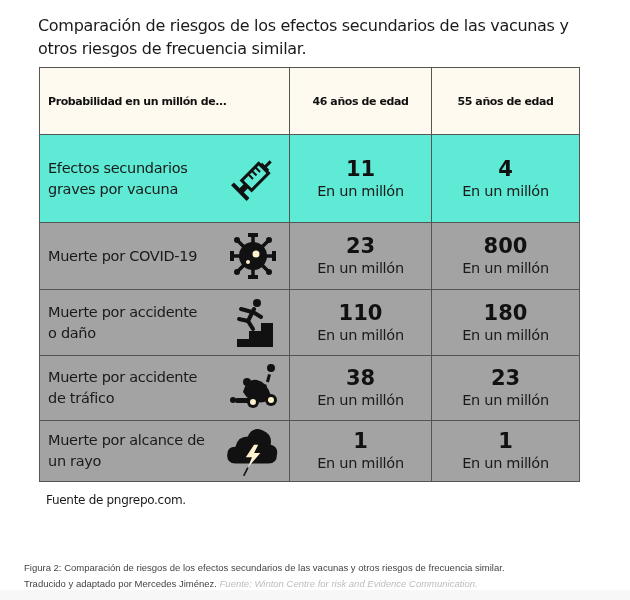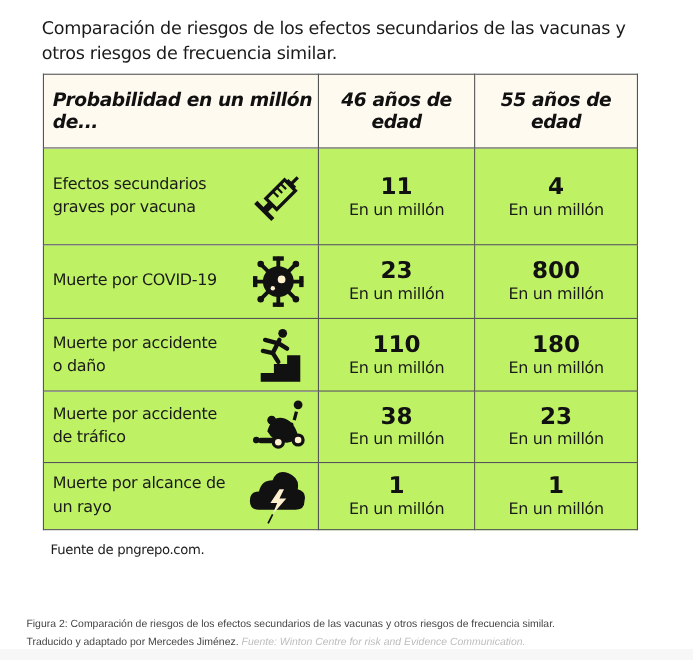--- a/index.html
+++ b/index.html
@@ -15,24 +15,24 @@
   table.risk {
     position:absolute; left:39px; top:67px; width:540px;
     border-collapse:collapse; table-layout:fixed;
     font-family: "DejaVu Sans", sans-serif;
   }
   table.risk td, table.risk th {
     border:1.5px solid #555; padding:0; vertical-align:middle;
   }
   col.c1 { width:250px; } col.c2 { width:142px; } col.c3 { width:148px; }
   tr.hdr { height:67px; background:#fffaf0; }
-  tr.hdr th { font-weight:bold; font-size:17px; letter-spacing:-0.4px; text-align:center;font-style:italic; }
+  tr.hdr th { font-weight:bold; font-size:11px; letter-spacing:-0.4px; text-align:center; }
   tr.hdr th.first { text-align:left; padding-left:8px; }
-  tr.r-pink { background:#bef264; height:88px; }
-  tr.r-cream { background:#bef264; }
+  tr.r-pink { background:#5eead4; height:88px; }
+  tr.r-cream { background:#a3a3a3; }
   tr.h67 { height:67px; } tr.h66 { height:66px; } tr.h65 { height:65px; } tr.h61 { height:61px; }
   .lbl-cell { position:relative; }
   .lbl {
     position:absolute; left:8px; top:50%; transform:translateY(-50%);
     font-size:14.5px; line-height:21px; width:160px; letter-spacing:-0.3px; color:#1a1a1a;
   }
   .icon { position:absolute; right:10px; top:50%; transform:translateY(-50%); width:52px; height:52px; }
   .val { text-align:center; }
   .num { font-weight:bold; font-size:21px; line-height:24px; color:#111; }
   .unit { font-size:14.5px; line-height:20px; color:#1a1a1a; letter-spacing:-0.3px; }

